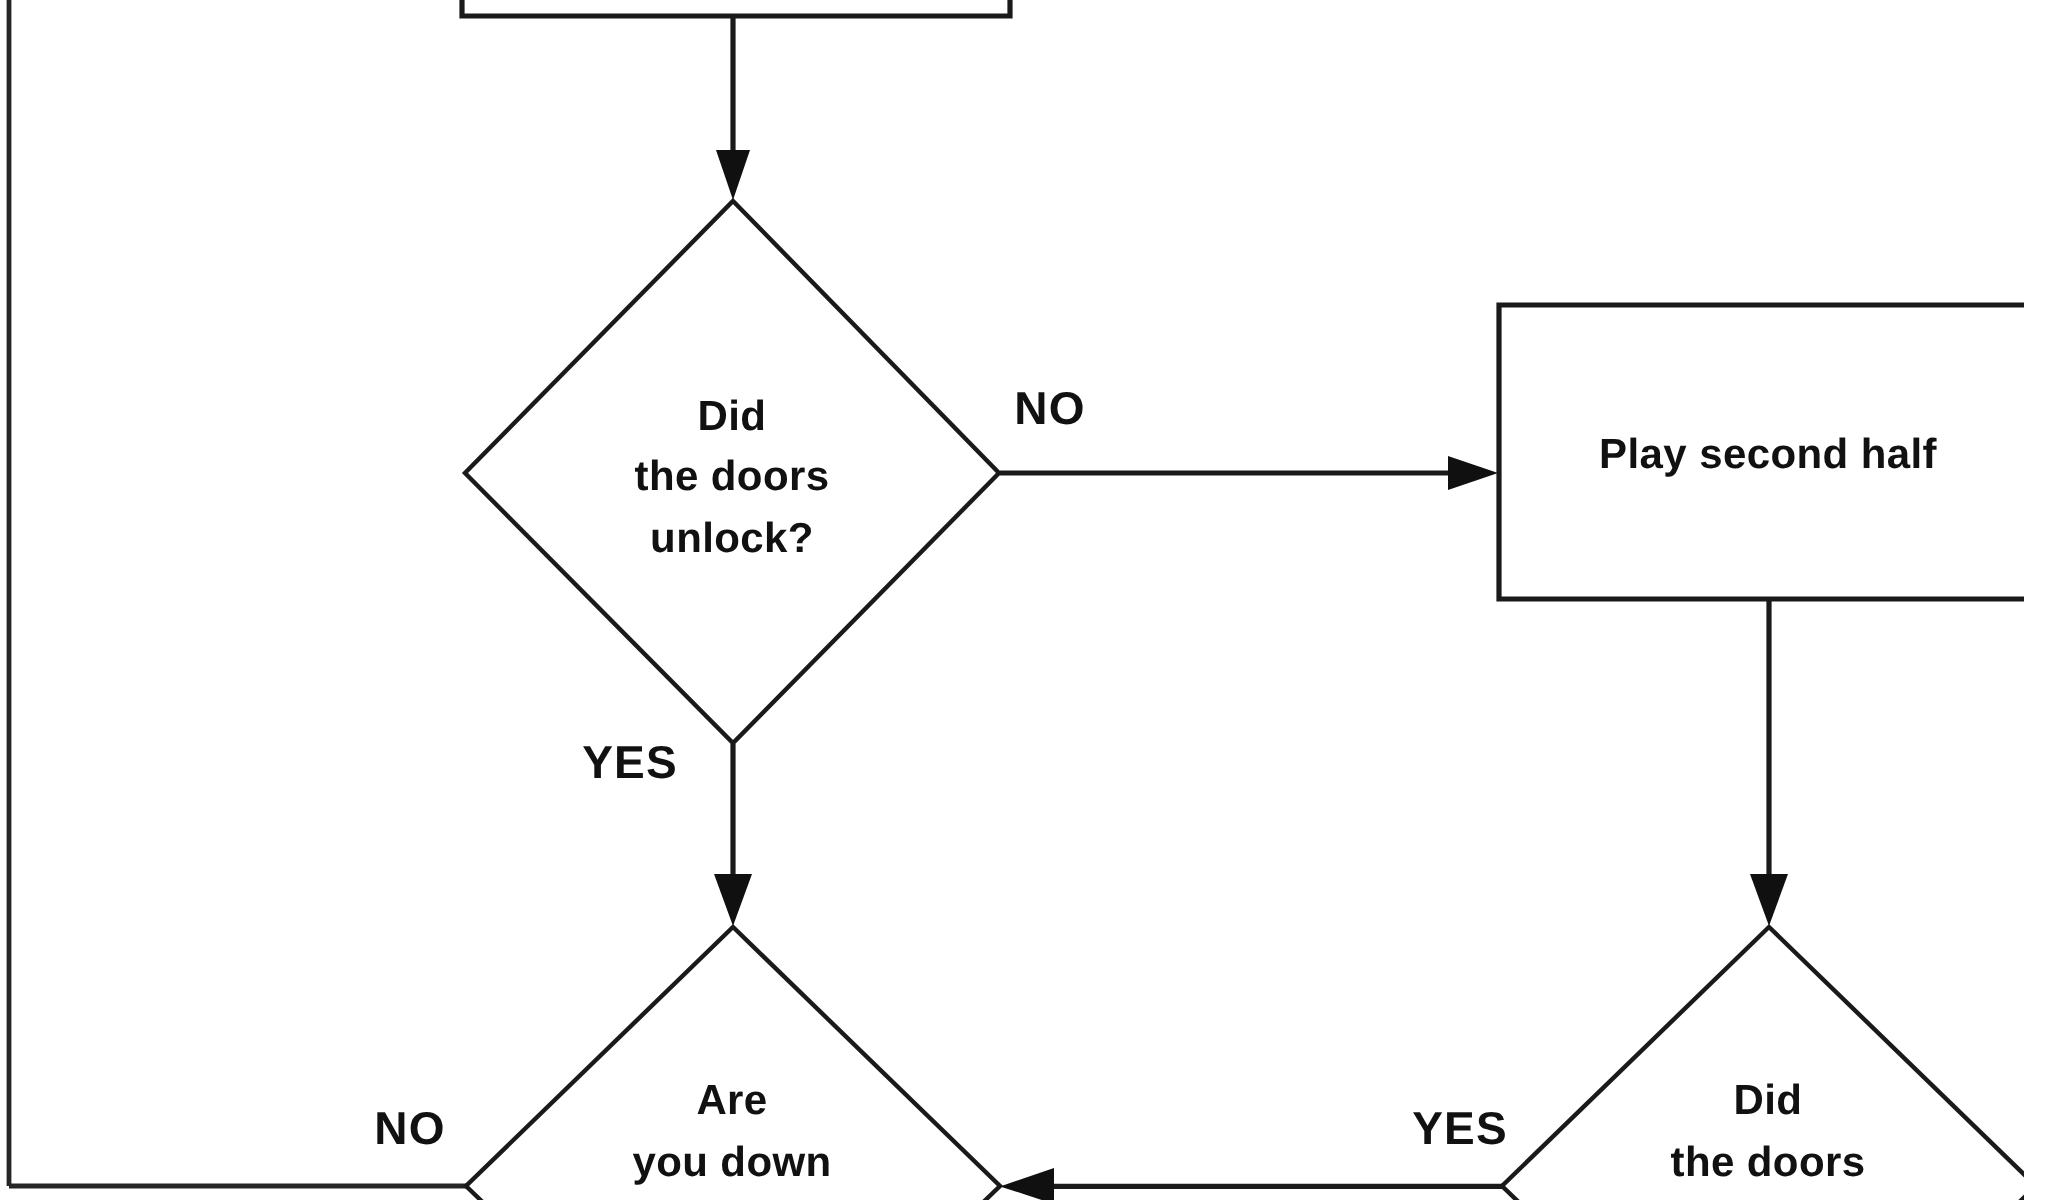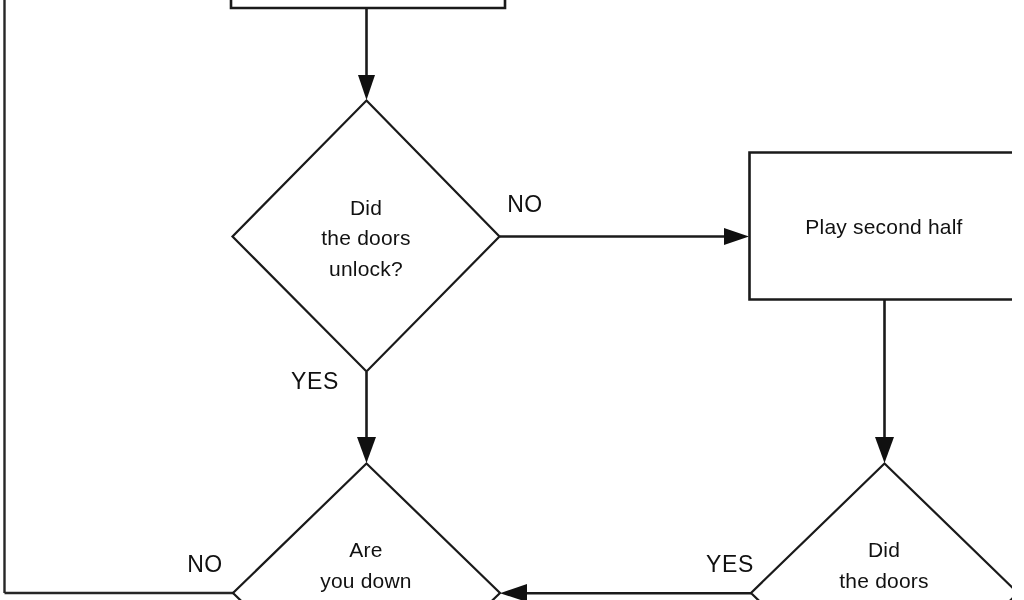--- a/index.html
+++ b/index.html
@@ -11,20 +11,21 @@
   body {
     font-family: "Liberation Sans", sans-serif;
     -webkit-font-smoothing: antialiased;
   }
   #canvas {
     position: relative;
     width: 1012px;
     height: 600px;
     background: #ffffff;
     overflow: hidden;
+    font-weight: bold;
   }
   #canvas svg {
     position: absolute;
     top: 0;
     left: 0;
     width: 1024px;
     height: 600px;
     display: block;
   }
   .shape-stroke {

